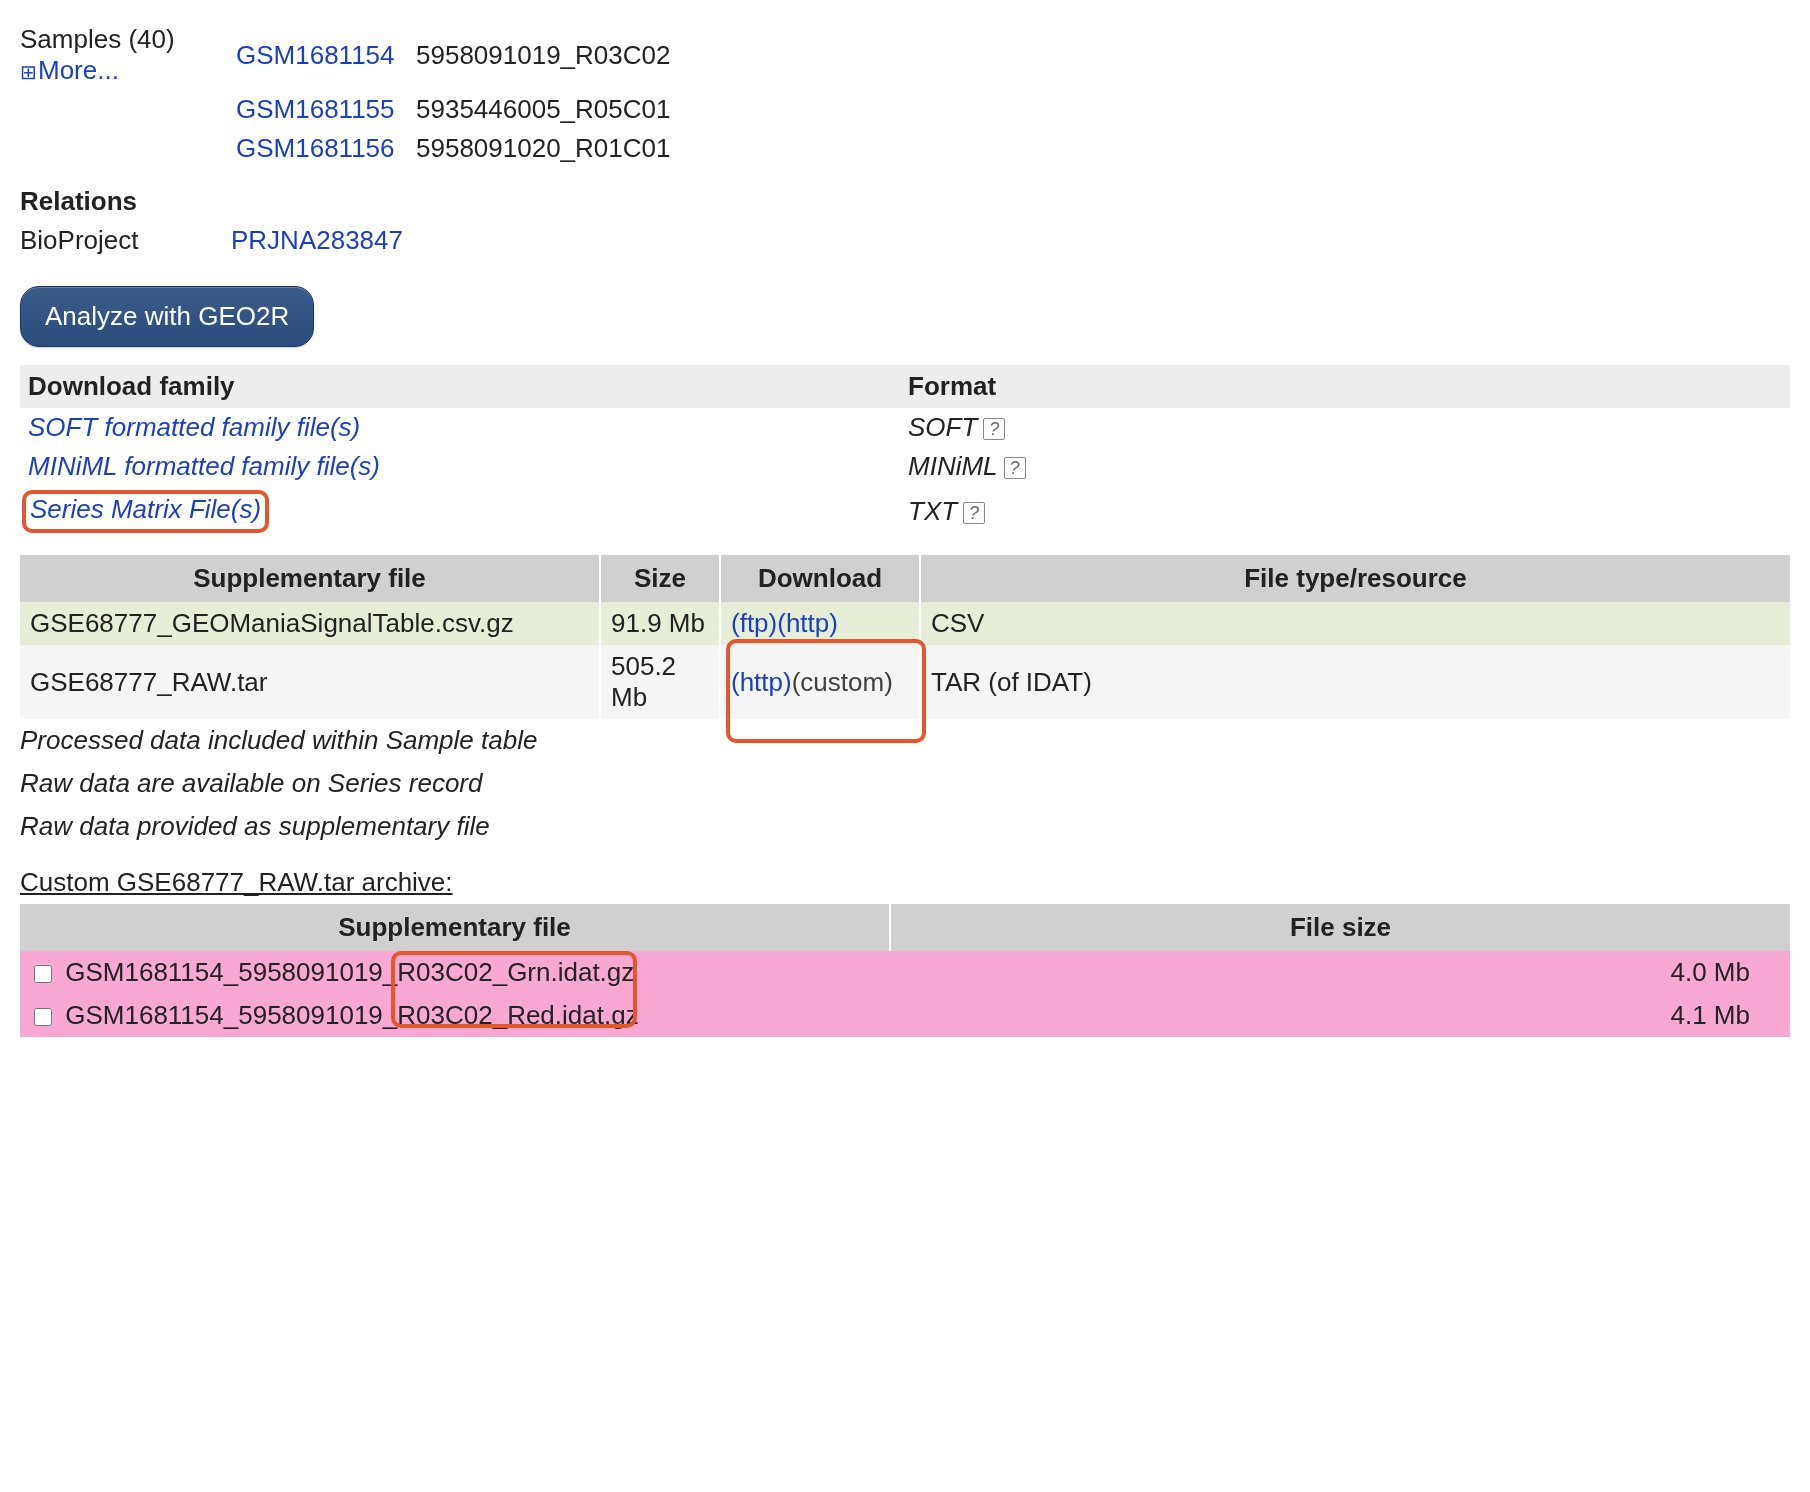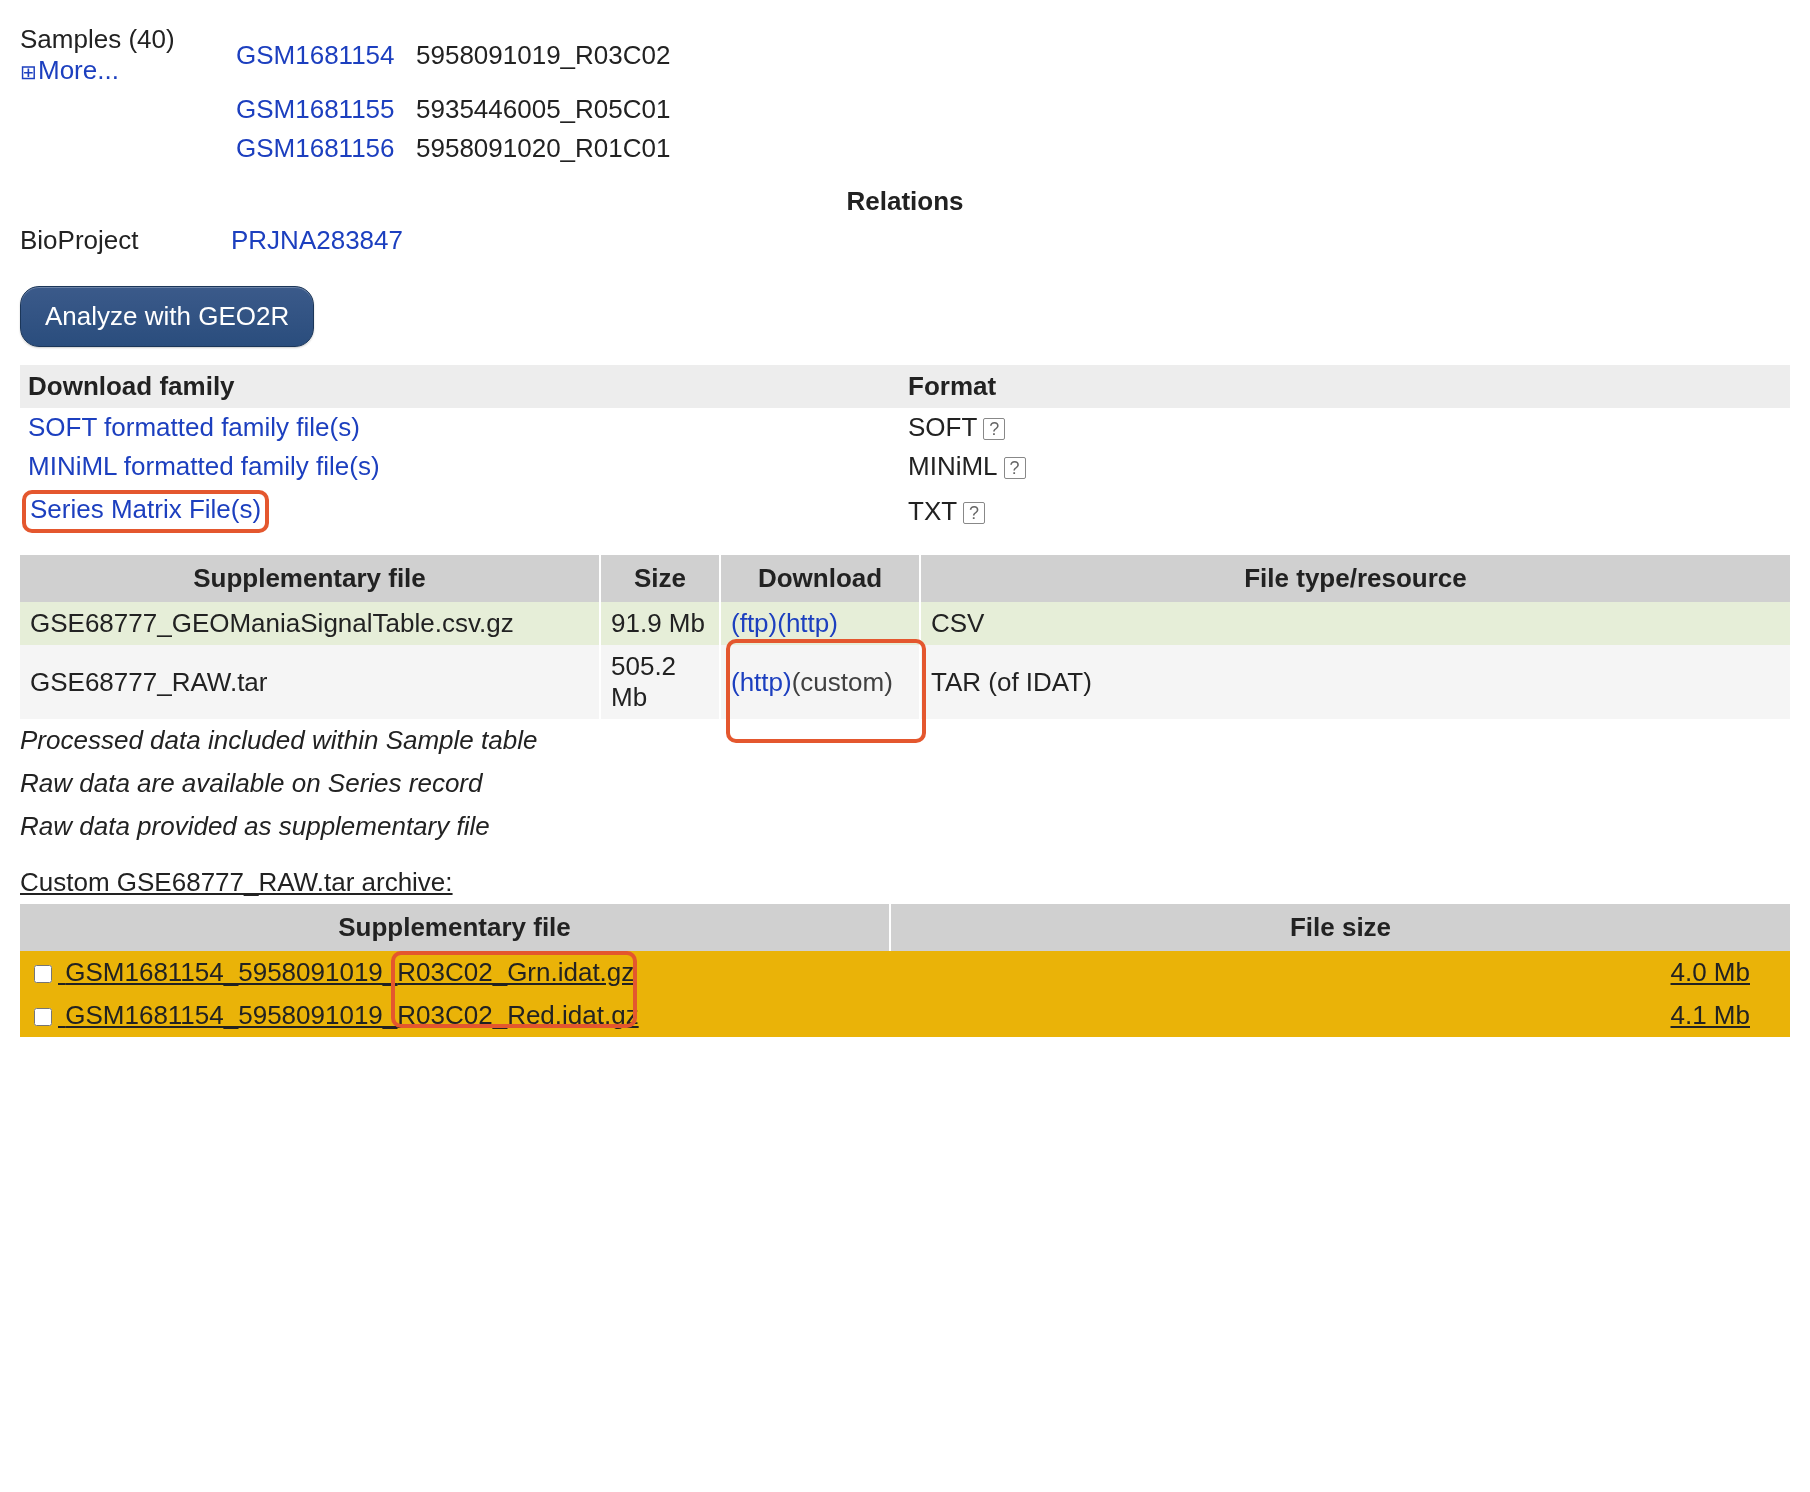--- a/index.html
+++ b/index.html
@@ -18,36 +18,36 @@
   .id-cell { width: 180px; padding: 4px 6px; }
   .desc-cell { padding: 4px 6px; }
   .expand-icon {
     display: inline-block;
     width: 16px; height: 16px;
     font-size: 20px; line-height: 16px;
     color: #1c3fbf;
     vertical-align: middle;
     margin-right: 2px;
   }
-  .section-heading { font-weight: bold; padding: 18px 0 4px 0; text-align: center; }
+  .section-heading { font-weight: bold; padding: 18px 0 4px 0; }
   .analyze-btn {
     display: inline-block;
     margin: 26px 0 18px 0;
     padding: 14px 24px;
     font-size: 26px;
     color: #fff;
     background: linear-gradient(#3b5a8a,#2a4d7d);
     border: 1px solid #1b3659;
     border-radius: 19px;
     box-shadow: inset 0 1px 0 rgba(255,255,255,0.25), 0 1px 2px rgba(0,0,0,0.2);
     cursor: pointer;
   }
   .dl-family { width: 100%; }
   .dl-family th { text-align: left; font-weight: bold; background: #ededed; padding: 6px 8px; }
-  .dl-family td { padding: 4px 8px; }
+  .dl-family td { padding: 4px 8px; font-style: italic; }
   .help-icon {
     display: inline-block;
     width: 22px; height: 22px;
     border: 1.5px solid #888;
     border-radius: 2px;
     font-size: 18px;
     line-height: 20px;
     text-align: center;
     color: #666;
     margin-left: 6px;
@@ -87,21 +87,21 @@
   .custom-label { margin-top: 19px; margin-bottom: 6px; text-decoration: underline; }
   .custom-table { width: 100%; }
   .custom-table th {
     background: #d0d0d0;
     padding: 8px 10px;
     text-align: center;
     font-weight: bold;
     border-right: 2px solid #fff;
   }
   .custom-table th:last-child { border-right: none; }
-  .custom-table td { background: #eab308; padding: 6px 10px; text-decoration: underline; }
+  .custom-table td { background: #f9a8d4; padding: 6px 10px; }
   .custom-table td.size { text-align: right; padding-right: 40px; }
   .cb { width: 18px; height: 18px; vertical-align: middle; margin-right: 6px; }
   .rel-wrap { position: relative; }
 </style>
 </head>
 <body>
 
 
 
 

